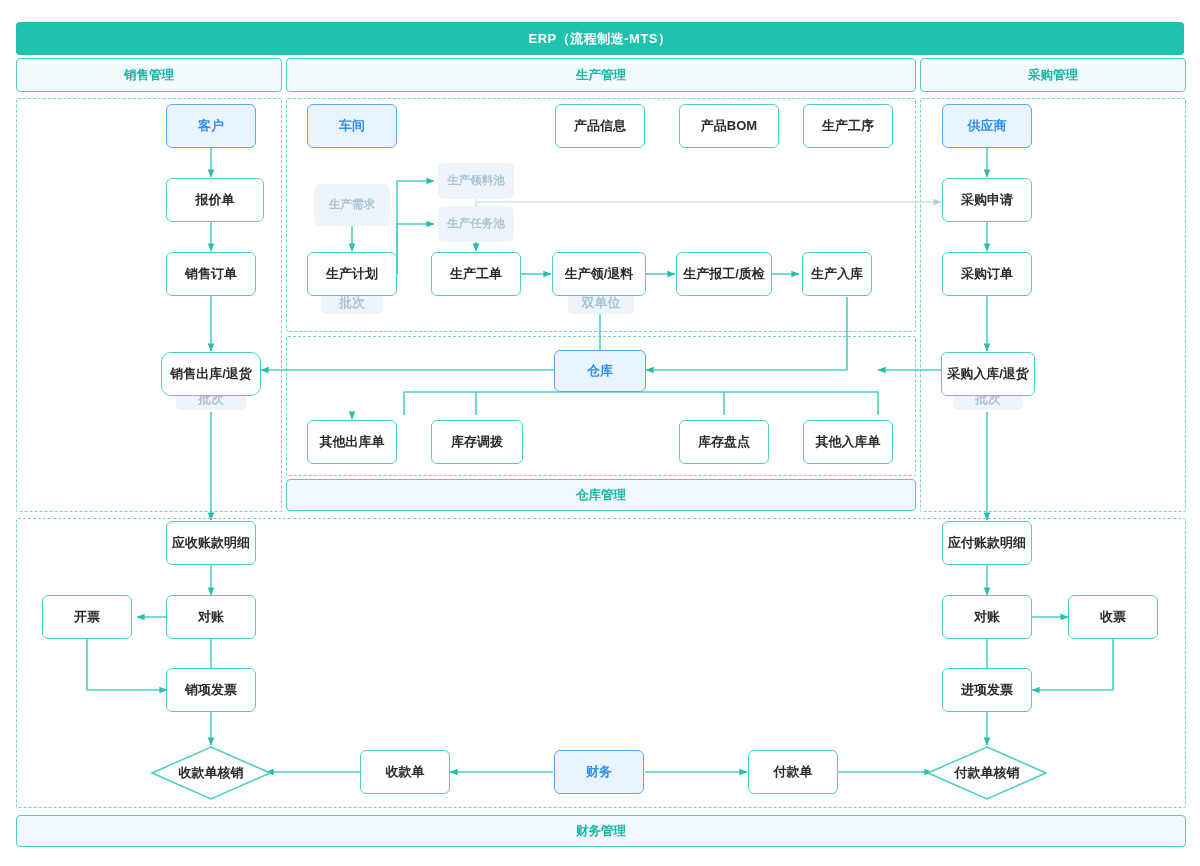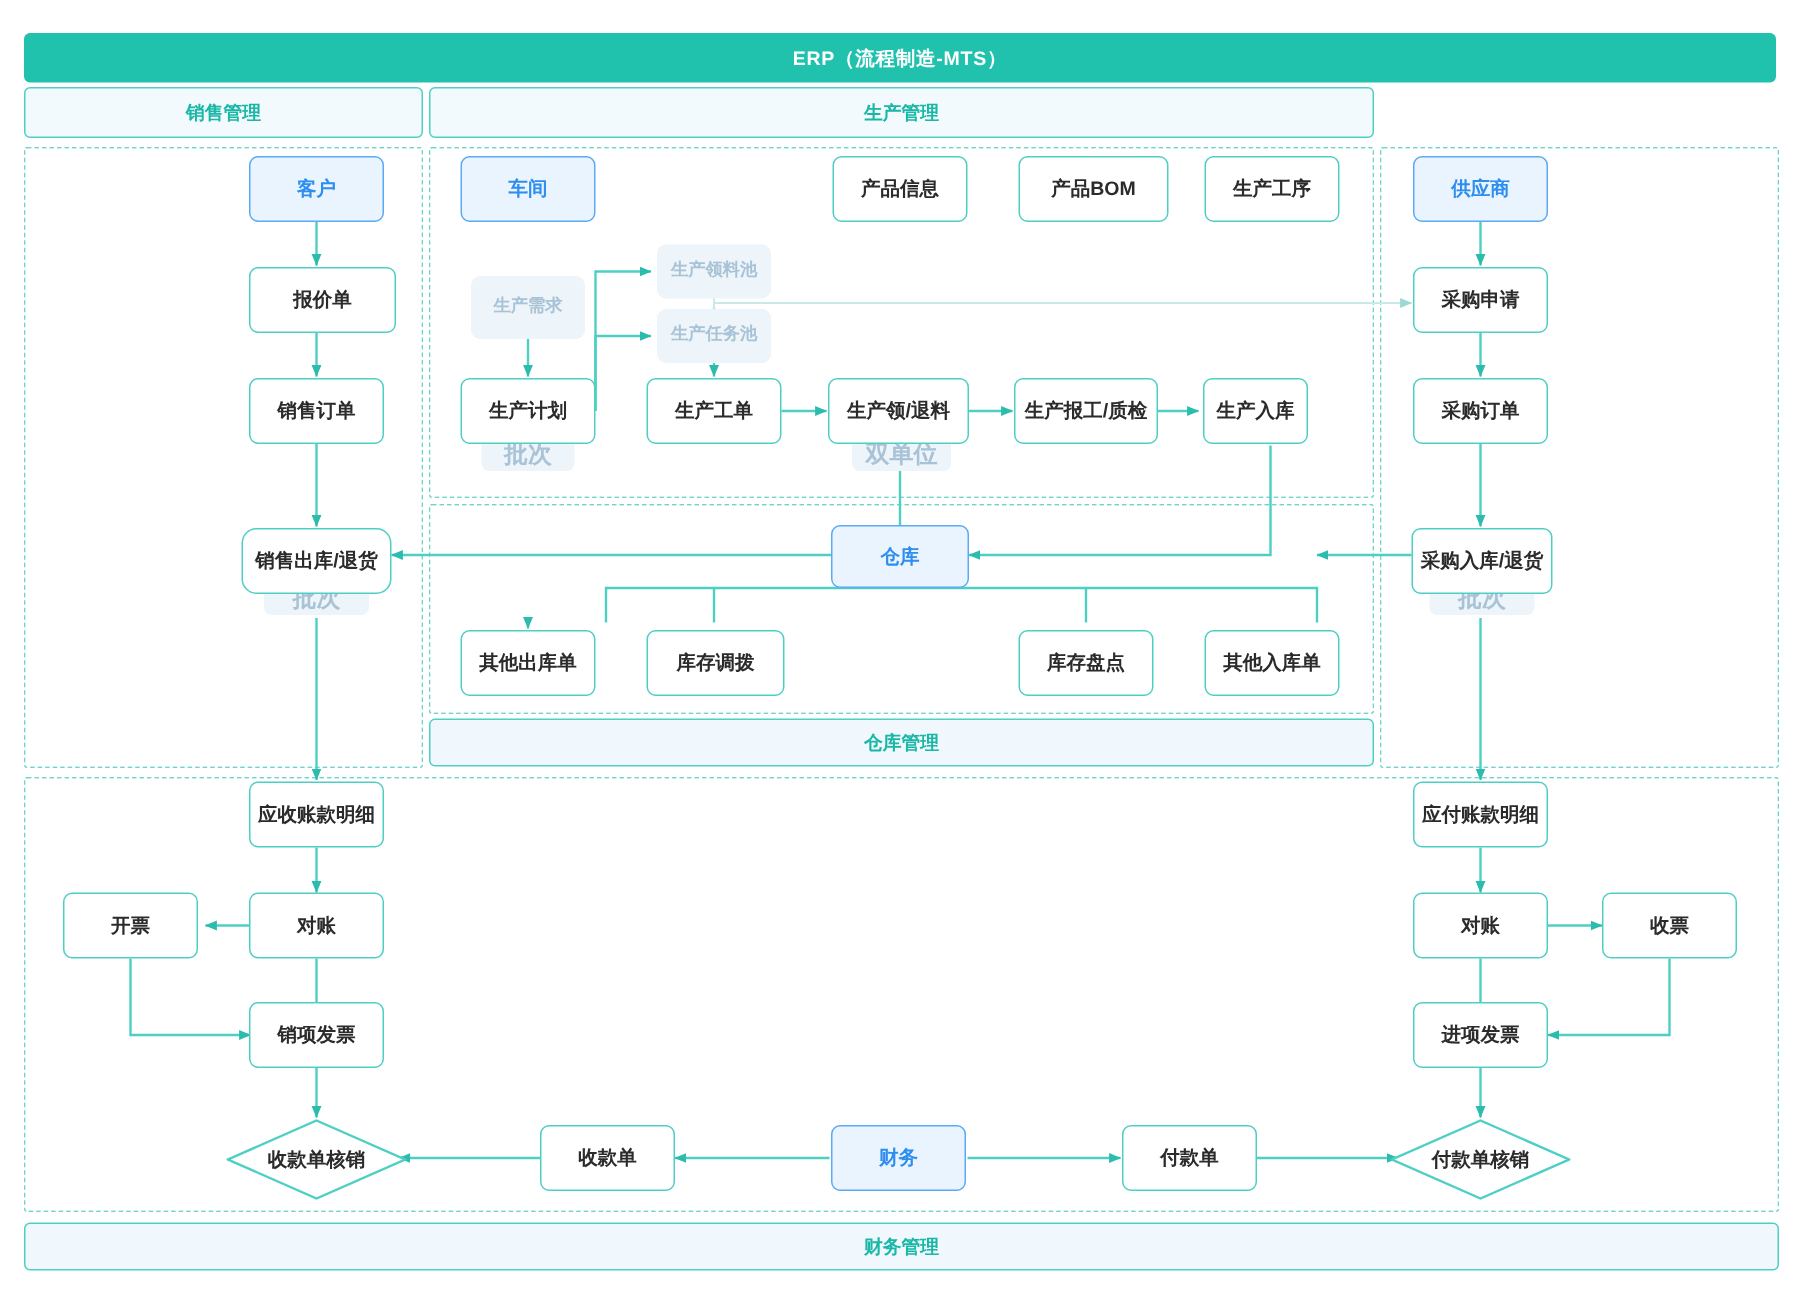--- a/index.html
+++ b/index.html
@@ -45,21 +45,21 @@
     color:#2e8ef0;font-size:13px;font-weight:bold;
   }
   .node.pool{
     background:#edf4fa;border:none;border-radius:6px;
     color:#a9c3d6;font-size:11.5px;font-weight:bold;
   }
   .badge{
     position:absolute;box-sizing:border-box;
     display:flex;align-items:center;justify-content:center;
     background:#edf4fa;border-radius:5px;
-    color:#a9c3d6;font-size:16px;font-weight:bold;z-index:4;
+    color:#a9c3d6;font-size:13px;font-weight:bold;z-index:4;
   }
 
   
   .diamond{position:absolute;z-index:5;}
   .diamond .dshape{position:absolute;inset:0;}
   .diamond .dlabel{
     position:absolute;inset:0;display:flex;align-items:center;justify-content:center;
     color:#2b2b2b;font-size:13px;font-weight:bold;white-space:nowrap;
   }
 
@@ -67,20 +67,21 @@
 </style>
 </head>
 <body>
 
 <div id="canvas">
 
   <div class="title-bar">ERP（流程制造-MTS）</div>
 
   <div class="module-tab" style="left:16px;top:58px;width:264px;">销售管理</div>
   <div class="module-tab" style="left:286px;top:58px;width:628px;">生产管理</div>
+  <div class="module-tab" style="left:920px;top:58px;width:264px;">采购管理</div>
 
   <div class="lane" style="left:16px;top:98px;width:264px;height:412px;"></div>
   <div class="lane" style="left:286px;top:98px;width:628px;height:232px;"></div>
   <div class="lane" style="left:286px;top:336px;width:628px;height:138px;"></div>
   <div class="lane" style="left:920px;top:98px;width:264px;height:412px;"></div>
   <div class="lane" style="left:16px;top:518px;width:1168px;height:288px;"></div>
 
   <div class="band" style="left:286px;top:479px;width:628px;">仓库管理</div>
   <div class="band" style="left:16px;top:815px;width:1168px;">财务管理</div>
 

